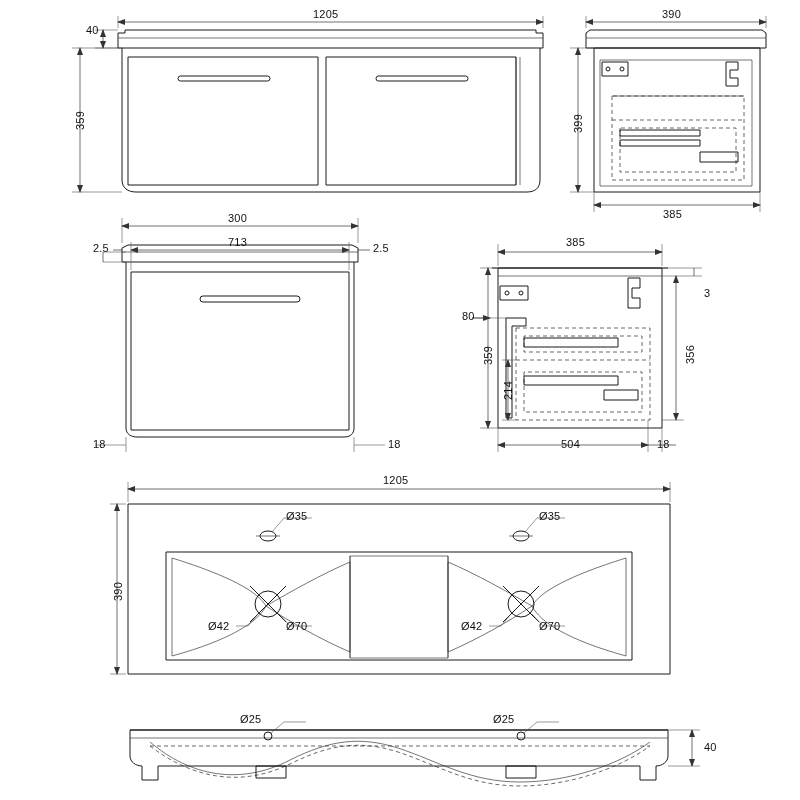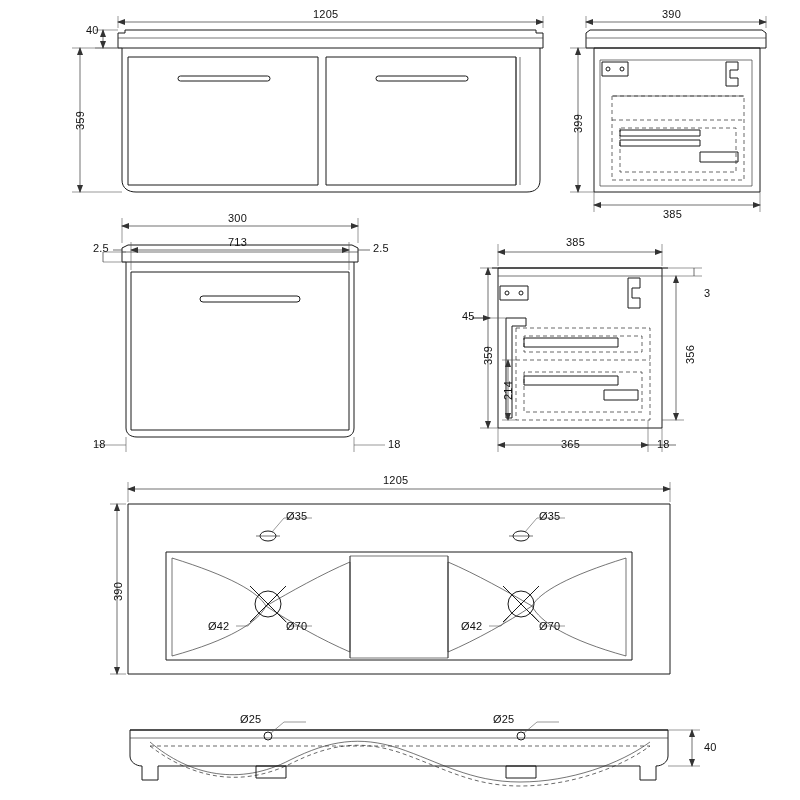--- a/index.html
+++ b/index.html
@@ -283,25 +283,25 @@
 
   <div class="dimtext" style="left:228px; top:212px;">300</div>
   <div class="dimtext" style="left:228px; top:236px;">713</div>
   <div class="dimtext" style="left:93px;  top:242px;">2.5</div>
   <div class="dimtext" style="left:373px; top:242px;">2.5</div>
   <div class="dimtext" style="left:93px;  top:438px;">18</div>
   <div class="dimtext" style="left:388px; top:438px;">18</div>
 
   <div class="dimtext" style="left:566px; top:236px;">385</div>
   <div class="dimtext" style="left:704px; top:287px;">3</div>
-  <div class="dimtext" style="left:462px; top:310px;">45</div>
+  <div class="dimtext" style="left:462px; top:310px;">80</div>
   <div class="dimtext vert" style="left:482px; top:365px;">359</div>
   <div class="dimtext vert" style="left:684px; top:364px;">356</div>
   <div class="dimtext vert" style="left:502px; top:400px;">214</div>
-  <div class="dimtext" style="left:561px; top:438px;">365</div>
+  <div class="dimtext" style="left:561px; top:438px;">504</div>
   <div class="dimtext" style="left:657px; top:438px;">18</div>
 
   <div class="dimtext" style="left:383px; top:474px;">1205</div>
   <div class="dimtext vert" style="left:112px; top:601px;">390</div>
   <div class="dimtext" style="left:286px; top:510px;">Ø35</div>
   <div class="dimtext" style="left:539px; top:510px;">Ø35</div>
   <div class="dimtext" style="left:208px; top:620px;">Ø42</div>
   <div class="dimtext" style="left:286px; top:620px;">Ø70</div>
   <div class="dimtext" style="left:461px; top:620px;">Ø42</div>
   <div class="dimtext" style="left:539px; top:620px;">Ø70</div>

